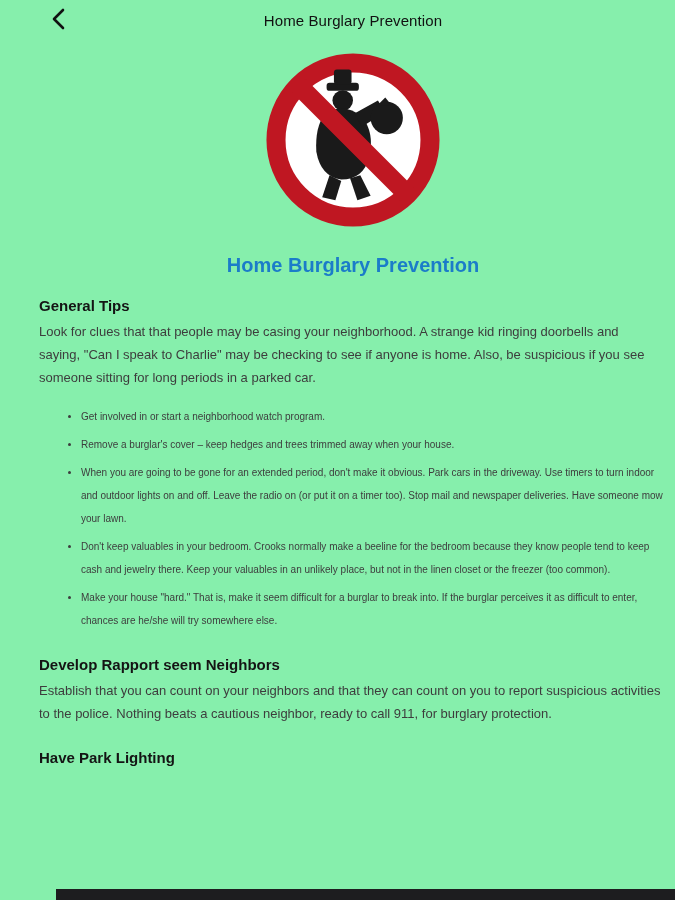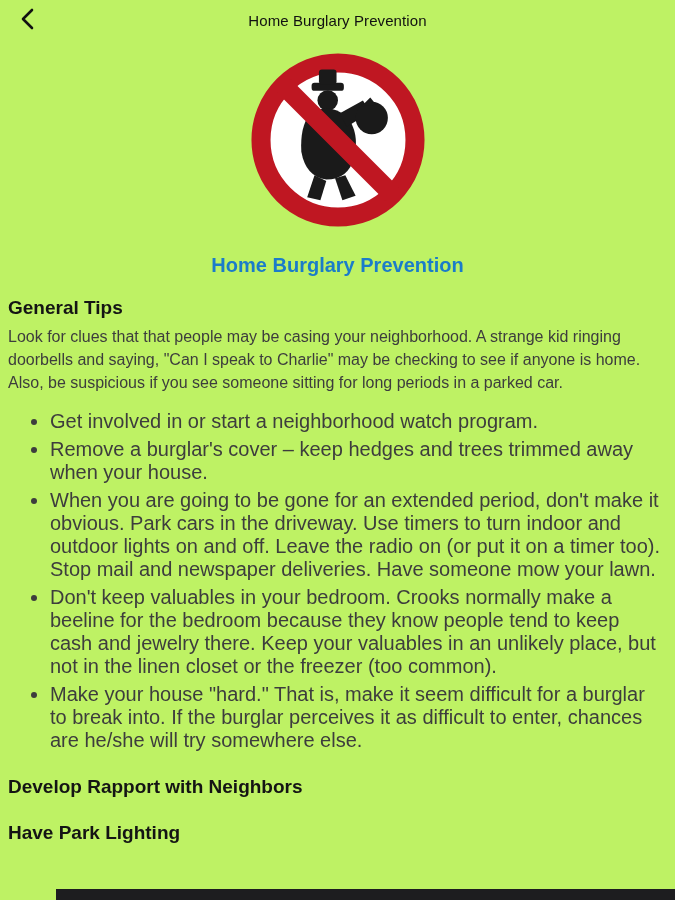--- a/index.html
+++ b/index.html
@@ -4,22 +4,23 @@
 <style>
   * { margin: 0; padding: 0; box-sizing: border-box; }
   html, body { background: #ffffff; }
   body { font-family: "Liberation Sans", sans-serif; }
 
   .screen {
     position: relative;
     width: 675px;
     height: 900px;
     margin: 0 auto;
-    background: #bef264;
+    background: #86efac;
     overflow: hidden;
+    padding-left: 31px;
   }
 
   
   .topbar {
     position: relative;
     height: 40px;
     display: flex;
     align-items: center;
     justify-content: center;
   }
@@ -56,39 +57,39 @@
     font-weight: 700;
     color: #1b7cc9;
   }
 
   
   .content {
     padding: 14px 12px 0 8px;
     color: #3d3d3d;
   }
   .section-heading {
-    font-size: 19px;
+    font-size: 15px;
     font-weight: 700;
     color: #141414;
     margin-top: 24px;
     margin-bottom: 6px;
   }
   .section-heading:first-child { margin-top: 6px; }
   .content p {
-    font-size: 16px;
+    font-size: 13px;
     line-height: 23px;
     color: #3d3d3d;
     margin: 6px 0 10px 0;
   }
   .content ul {
     margin: 16px 0 18px 0;
     padding-left: 42px;
   }
   .content li {
-    font-size: 20px;
+    font-size: 10px;
     line-height: 23px;
     color: #3d3d3d;
     margin-bottom: 5px;
   }
 
   
   .bottom-bar {
     position: absolute;
     left: 56px;
     right: 0;
@@ -146,21 +147,22 @@
     <h3 class="section-heading">General Tips</h3>
     <p>Look for clues that that people may be casing your neighborhood. A strange kid ringing doorbells and saying, "Can I speak to Charlie" may be checking to see if anyone is home. Also, be suspicious if you see someone sitting for long periods in a parked car.</p>
     <ul>
       <li>Get involved in or start a neighborhood watch program.</li>
       <li>Remove a burglar's cover – keep hedges and trees trimmed away when your house.</li>
       <li>When you are going to be gone for an extended period, don't make it obvious. Park cars in the driveway. Use timers to turn indoor and outdoor lights on and off. Leave the radio on (or put it on a timer too). Stop mail and newspaper deliveries. Have someone mow your lawn.</li>
       <li>Don't keep valuables in your bedroom. Crooks normally make a beeline for the bedroom because they know people tend to keep cash and jewelry there. Keep your valuables in an unlikely place, but not in the linen closet or the freezer (too common).</li>
       <li>Make your house "hard." That is, make it seem difficult for a burglar to break into. If the burglar perceives it as difficult to enter, chances are he/she will try somewhere else.</li>
     </ul>
 
-    <h3 class="section-heading">Develop Rapport with Neighbors</h3>
+    <h3 class="section-heading">Develop Rapport seem Neighbors</h3>
+    <p>Establish that you can count on your neighbors and that they can count on you to report suspicious activities to the police. Nothing beats a cautious neighbor, ready to call 911, for burglary protection.</p>
 
     <h3 class="section-heading">Have Park Lighting</h3>
 
   </div>
 
   <div class="bottom-bar"></div>
 
 </div>
 
 </body></html>

